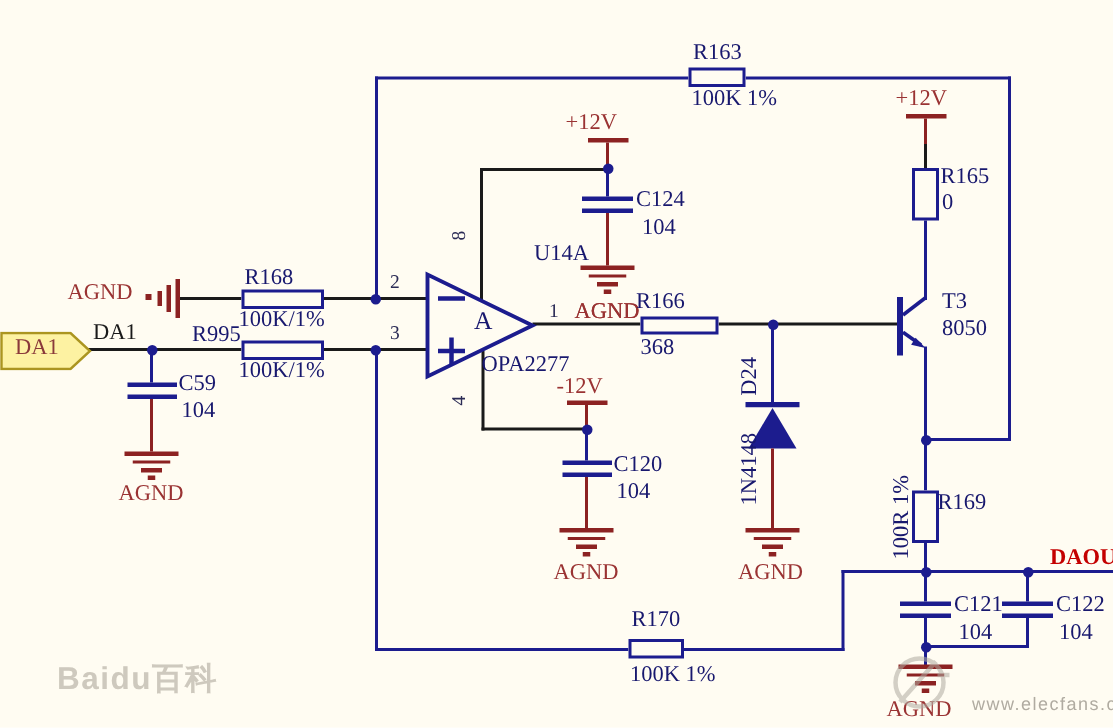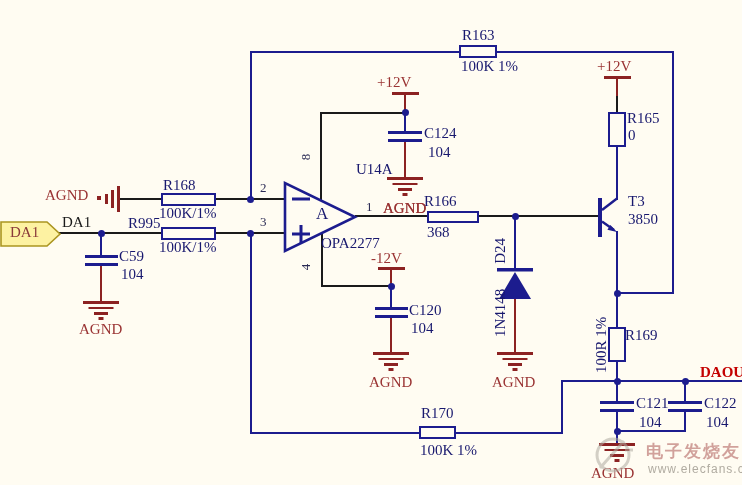--- a/index.html
+++ b/index.html
@@ -177,21 +177,21 @@
   <div class="lbl" style="left:627px;top:111px;">R165</div>
   <div class="lbl" style="left:628px;top:128px;">0</div>
   <div class="wv navy" style="left:616px;top:147px;height:53px;"></div>
   <svg class="abs" style="left:589px;top:190px;" width="42" height="52">
     <rect x="9" y="8" width="4" height="39" fill="#1c1c8e"></rect>
     <line x1="13" y1="20" x2="28" y2="8.5" stroke="#1c1c8e" stroke-width="2.4"></line>
     <line x1="13" y1="31.5" x2="25" y2="40" stroke="#1c1c8e" stroke-width="2.4"></line>
     <polygon points="28,42 18.4,39.8 21.4,35.1" fill="#1c1c8e"></polygon>
   </svg>
   <div class="lbl" style="left:628px;top:194px;">T3</div>
-  <div class="lbl" style="left:628px;top:212px;">3850</div>
+  <div class="lbl" style="left:628px;top:212px;">8050</div>
   <div class="wv navy" style="left:616px;top:231px;height:62px;"></div>
 
   <div class="wv navy" style="left:616px;top:293px;height:34px;"></div>
   <div class="rbox" style="left:608px;top:327px;width:14px;height:31px;"></div>
   <div class="lbl" style="left:625px;top:328px;">R169</div>
   <div class="lbl rot" style="left:558px;top:337px;width:88px;">100R 1%</div>
   <div class="wv navy" style="left:616px;top:362px;height:18px;"></div>
   <div class="net" style="left:700px;top:364px;font-weight:bold;color:#c40000;">DAOUT</div>
 
   <div class="wv navy" style="left:616px;top:380px;height:21px;"></div>
@@ -224,21 +224,21 @@
   <div class="dot" style="left:246.5px;top:229.5px;"></div>
   <div class="dot" style="left:97.5px;top:229.5px;"></div>
   <div class="dot" style="left:401.5px;top:108.5px;"></div>
   <div class="dot" style="left:387.5px;top:282.5px;"></div>
   <div class="dot" style="left:511.5px;top:212.5px;"></div>
   <div class="dot" style="left:613.5px;top:289.5px;"></div>
   <div class="dot" style="left:613.5px;top:377.5px;"></div>
   <div class="dot" style="left:681.5px;top:377.5px;"></div>
   <div class="dot" style="left:613.5px;top:427.5px;"></div>
 
+  <div class="wm-baidu" style="left:38px;top:438px;">Baidu百科</div>
   <svg class="abs" style="left:591px;top:434px;opacity:0.55;" width="48" height="44">
     <circle cx="22" cy="21" r="16" fill="none" stroke="#b0aca2" stroke-width="3"></circle>
     <line x1="33" y1="7" x2="9" y2="34" stroke="#b0aca2" stroke-width="3"></line>
     <line x1="34" y1="16" x2="42" y2="16" stroke="#b0aca2" stroke-width="3"></line>
   </svg>
-  <div class="wm-ef-name" style="left:646px;top:440px;">电子发烧友</div>
   <div class="wm-ef-url" style="left:648px;top:462px;">www.elecfans.com</div>
 
 </div>
 
 </body></html>

